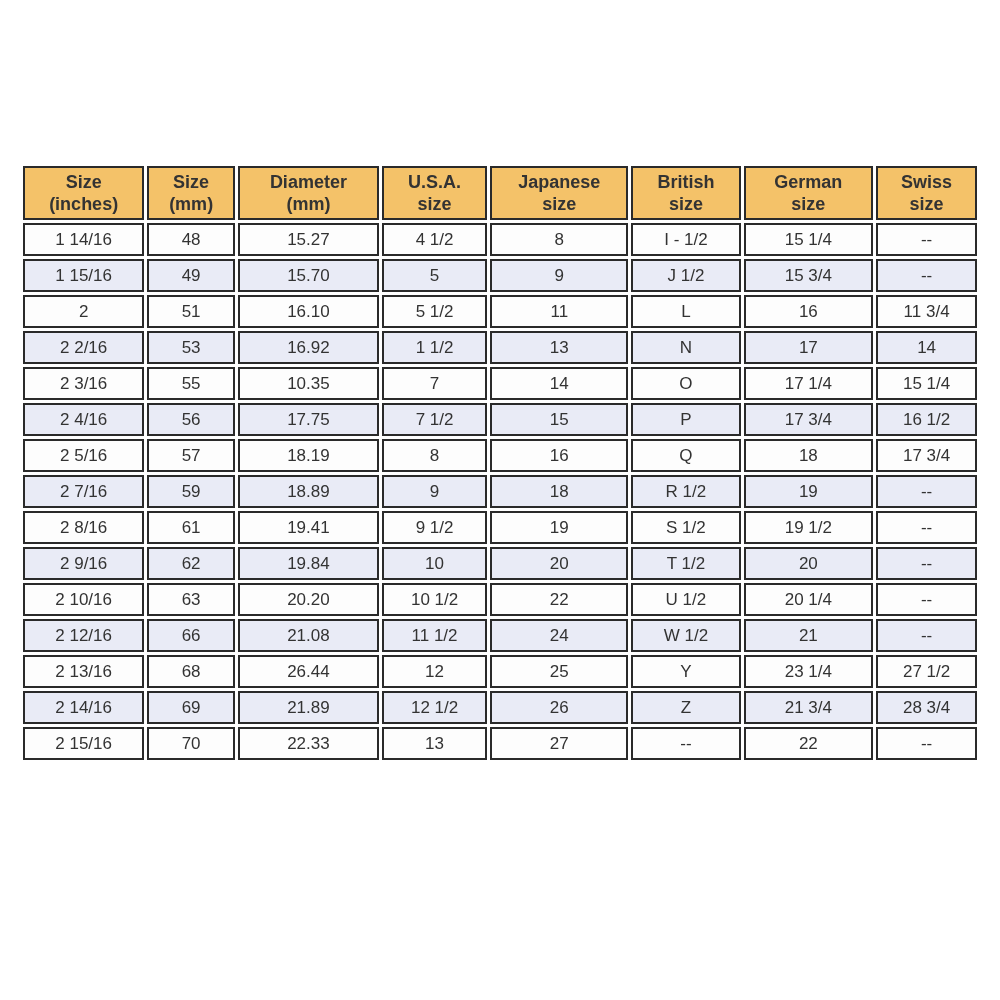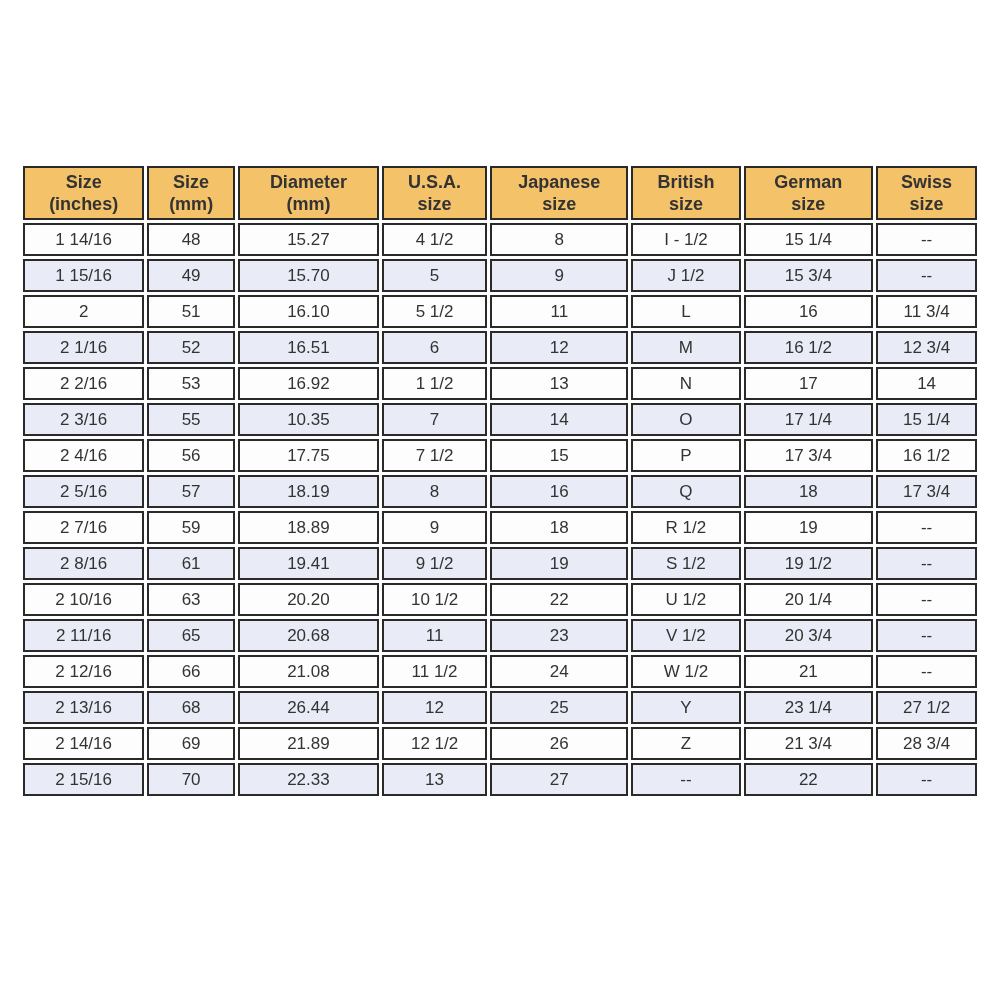--- a/index.html
+++ b/index.html
@@ -109,30 +109,20 @@
           <td>2</td>
           <td>51</td>
           <td>16.10</td>
           <td>5 1/2</td>
           <td>11</td>
           <td>L</td>
           <td>16</td>
           <td>11 3/4</td>
         </tr>
         <tr>
-          <td>2 1/16</td>
-          <td>52</td>
-          <td>16.51</td>
-          <td>6</td>
-          <td>12</td>
-          <td>M</td>
-          <td>16 1/2</td>
-          <td>12 3/4</td>
-        </tr>
-        <tr>
           <td>2 2/16</td>
           <td>53</td>
           <td>16.92</td>
           <td>1 1/2</td>
           <td>13</td>
           <td>N</td>
           <td>17</td>
           <td>14</td>
         </tr>
         <tr>
@@ -179,37 +169,37 @@
           <td>2 8/16</td>
           <td>61</td>
           <td>19.41</td>
           <td>9 1/2</td>
           <td>19</td>
           <td>S 1/2</td>
           <td>19 1/2</td>
           <td>--</td>
         </tr>
         <tr>
+          <td>2 9/16</td>
+          <td>62</td>
+          <td>19.84</td>
+          <td>10</td>
+          <td>20</td>
+          <td>T 1/2</td>
+          <td>20</td>
+          <td>--</td>
+        </tr>
+        <tr>
           <td>2 10/16</td>
           <td>63</td>
           <td>20.20</td>
           <td>10 1/2</td>
           <td>22</td>
           <td>U 1/2</td>
           <td>20 1/4</td>
-          <td>--</td>
-        </tr>
-        <tr>
-          <td>2 11/16</td>
-          <td>65</td>
-          <td>20.68</td>
-          <td>11</td>
-          <td>23</td>
-          <td>V 1/2</td>
-          <td>20 3/4</td>
           <td>--</td>
         </tr>
         <tr>
           <td>2 12/16</td>
           <td>66</td>
           <td>21.08</td>
           <td>11 1/2</td>
           <td>24</td>
           <td>W 1/2</td>
           <td>21</td>

